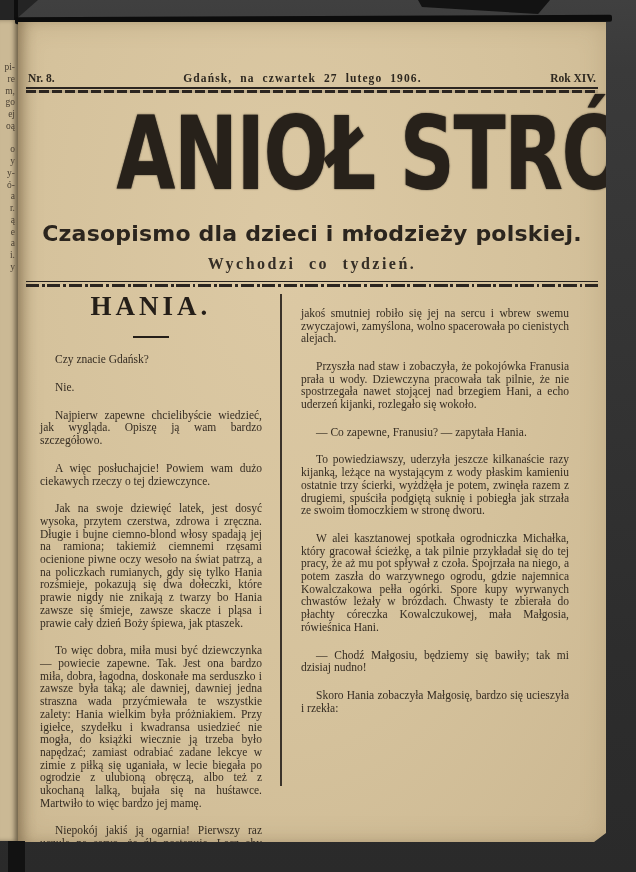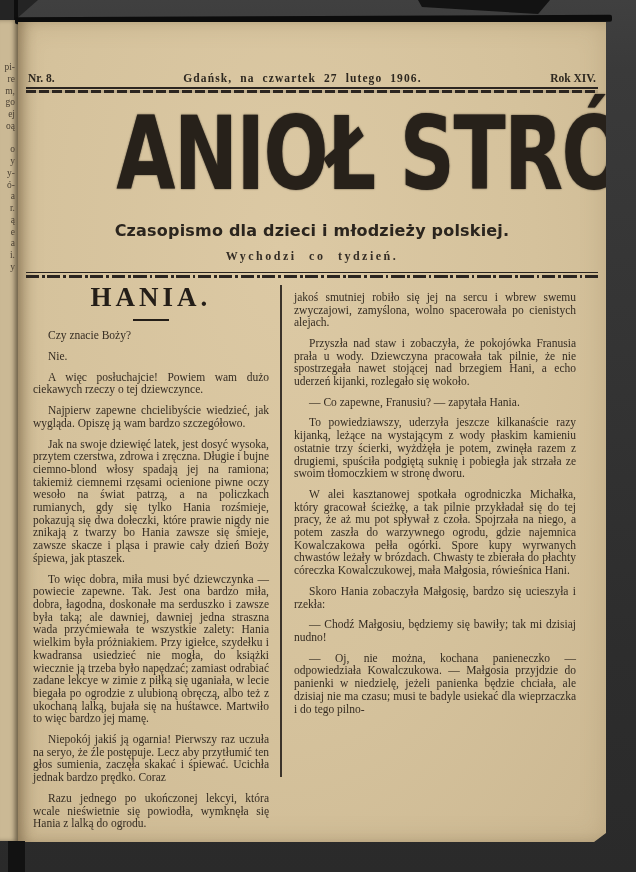--- a/index.html
+++ b/index.html
@@ -38,37 +38,37 @@
   .rule-solid{height:2px;background:#2b2520;margin:1px 8px 0;}
   .rule-wavy{height:3px;margin:1px 8px 0;
     background:repeating-linear-gradient(90deg,#2b2520 0 10px,rgba(43,37,32,0.15) 10px 13px);}
 
   .masthead{margin:14px 0 0;text-align:center;line-height:0.92;font-weight:bold;
     font-family:"DejaVu Sans",sans-serif;font-size:102px;color:#27211a;white-space:nowrap;}
   .masthead span{display:inline-block;transform:scaleX(0.75);transform-origin:center;
     letter-spacing:-2px;text-shadow:0 0 2px rgba(40,33,25,0.85);}
 
   .subtitle{margin-top:20px;text-align:center;font-family:"DejaVu Sans",sans-serif;
-    font-weight:bold;font-size:16px;letter-spacing:0.2px;color:#2b251e;}
-  .frequency{margin-top:9px;text-align:center;font-weight:bold;font-size:12px;
+    font-weight:bold;font-size:22px;letter-spacing:0.2px;color:#2b251e;}
+  .frequency{margin-top:9px;text-align:center;font-weight:bold;font-size:16px;
     letter-spacing:2.5px;word-spacing:7px;color:#352e26;}
   .rule2-solid{height:1.5px;background:#2b2520;margin:8px 8px 0;}
   .rule2-dashdot{height:2.5px;margin:2px 8px 0;
     background:repeating-linear-gradient(90deg,#2b2520 0 13px,transparent 13px 16px,#2b2520 16px 18.5px,transparent 18.5px 21.5px);}
 
   .columns{display:flex;margin-top:5px;padding-left:7px;}
   .col-left{width:252px;}
   .col-divider{width:2px;height:492px;background:#3b332a;margin:2px 4px 0 3px;}
   .col-right{width:298px;}
 
-  .article-title{margin:1px 0 8px;text-align:center;font-weight:bold;font-size:27px;
+  .article-title{margin:1px 0 16px;text-align:center;font-weight:bold;font-size:27px;
     line-height:1;letter-spacing:4px;color:#241e18;}
   .title-rule{width:36px;height:2.5px;background:#241e18;margin:6px auto 8px;}
 
-  .col-text p{margin:8px;font-size:11.5px;line-height:12.7px;text-align:justify;
+  .col-text p{margin:15px;font-size:11.5px;line-height:12.7px;text-align:justify;
     text-indent:15px;color:#352c22;}
   .col-right .col-text p:first-child{text-indent:0;}
 </style>
 </head>
 <body>
 
 <div class="scan">
 
   <div class="wedge-a"></div>
   <div class="spine-line"></div>
@@ -116,41 +116,40 @@
     <div class="frequency">Wychodzi co tydzień.</div>
 
     <div class="rule2-solid"></div>
     <div class="rule2-dashdot"></div>
 
     <div class="columns">
       <div class="col-left">
         <h2 class="article-title">HANIA.</h2>
         <div class="title-rule"></div>
         <div class="col-text">
-            <p>Czy znacie Boży?</p>
+            <p>Czy znacie Gdańsk?</p>
             <p>Nie.</p>
+            <p>Najpierw zapewne chcielibyście wiedzieć, jak wygląda. Opiszę ją wam bardzo szczegółowo.</p>
             <p>A więc posłuchajcie! Powiem wam dużo ciekawych rzeczy o tej dziewczynce.</p>
-            <p>Najpierw zapewne chcielibyście wiedzieć, jak wygląda. Opiszę ją wam bardzo szczegółowo.</p>
             <p>Jak na swoje dziewięć latek, jest dosyć wysoka, przytem czerstwa, zdrowa i zręczna. Długie i bujne ciemno-blond włosy spadają jej na ramiona; takiemiż ciemnemi rzęsami ocienione piwne oczy wesoło na świat patrzą, a na policzkach rumianych, gdy się tylko Hania rozśmieje, pokazują się dwa dołeczki, które prawie nigdy nie znikają z twarzy bo Hania zawsze się śmieje, zawsze skacze i pląsa i prawie cały dzień Boży śpiewa, jak ptaszek.</p>
             <p>To więc dobra, miła musi być dziewczynka — powiecie zapewne. Tak. Jest ona bardzo miła, dobra, łagodna, doskonałe ma serduszko i zawsze była taką; ale dawniej, dawniej jedna straszna wada przyćmiewała te wszystkie zalety: Hania wielkim była próżniakiem. Przy igiełce, szydełku i kwadransa usiedzieć nie mogła, do książki wiecznie ją trzeba było napędzać; zamiast odrabiać zadane lekcye w zimie z piłką się uganiała, w lecie biegała po ogrodzie z ulubioną obręczą, albo też z ukochaną lalką, bujała się na huśtawce. Martwiło to więc bardzo jej mamę.</p>
             <p>Niepokój jakiś ją ogarnia! Pierwszy raz uczuła na seryo, że źle postępuje. Lecz aby przytłumić ten głos sumienia, zaczęła skakać i śpiewać. Ucichła jednak bardzo prędko. Coraz</p>
             <p>Razu jednego po ukończonej lekcyi, która wcale nieświetnie się powiodła, wymknęła się Hania z lalką do ogrodu.</p>
           </div>
       </div>
       <div class="col-divider"></div>
       <div class="col-right">
         <div class="col-text">
             <p>jakoś smutniej robiło się jej na sercu i wbrew swemu zwyczajowi, zamyślona, wolno spacerowała po cienistych alejach.</p>
             <p>Przyszła nad staw i zobaczyła, że pokojówka Franusia prała u wody. Dziewczyna pracowała tak pilnie, że nie spostrzegała nawet stojącej nad brzegiem Hani, a echo uderzeń kijanki, rozlegało się wokoło.</p>
             <p>— Co zapewne, Franusiu? — zapytała Hania.</p>
             <p>To powiedziawszy, uderzyła jeszcze kilkanaście razy kijanką, leżące na wystającym z wody płaskim kamieniu ostatnie trzy ścierki, wyżdżęła je potem, zwinęła razem z drugiemi, spuściła podgiętą suknię i pobiegła jak strzała ze swoim tłomoczkiem w stronę dworu.</p>
             <p>W alei kasztanowej spotkała ogrodniczka Michałka, który gracował ścieżkę, a tak pilnie przykładał się do tej pracy, że aż mu pot spływał z czoła. Spojrzała na niego, a potem zaszła do warzywnego ogrodu, gdzie najemnica Kowalczakowa pełła ogórki. Spore kupy wyrwanych chwastów leżały w brózdach. Chwasty te zbierała do płachty córeczka Kowalczukowej, mała Małgosia, rówieśnica Hani.</p>
+            <p>— Chodź Małgosiu, będziemy się bawiły; tak mi dzisiaj nudno!</p>
             <p>Skoro Hania zobaczyła Małgosię, bardzo się ucieszyła i rzekła:</p>
-            <p>— Chodź Małgosiu, będziemy się bawiły; tak mi dzisiaj nudno!</p>
-            <p>— Oj, nie można, kochana panieneczko — odpowiedziała Kowalczukowa. — Małgosia przyjdzie do panienki w niedzielę, jeżeli panienka będzie chciała, ale dzisiaj nie ma czasu; musi te badyle usiekać dla wieprzaczka i do tego pilno-</p>
           </div>
       </div>
     </div>
 
   </div>
 
   <div class="bottom-notch"></div>
 </div>
 
 </body></html>

